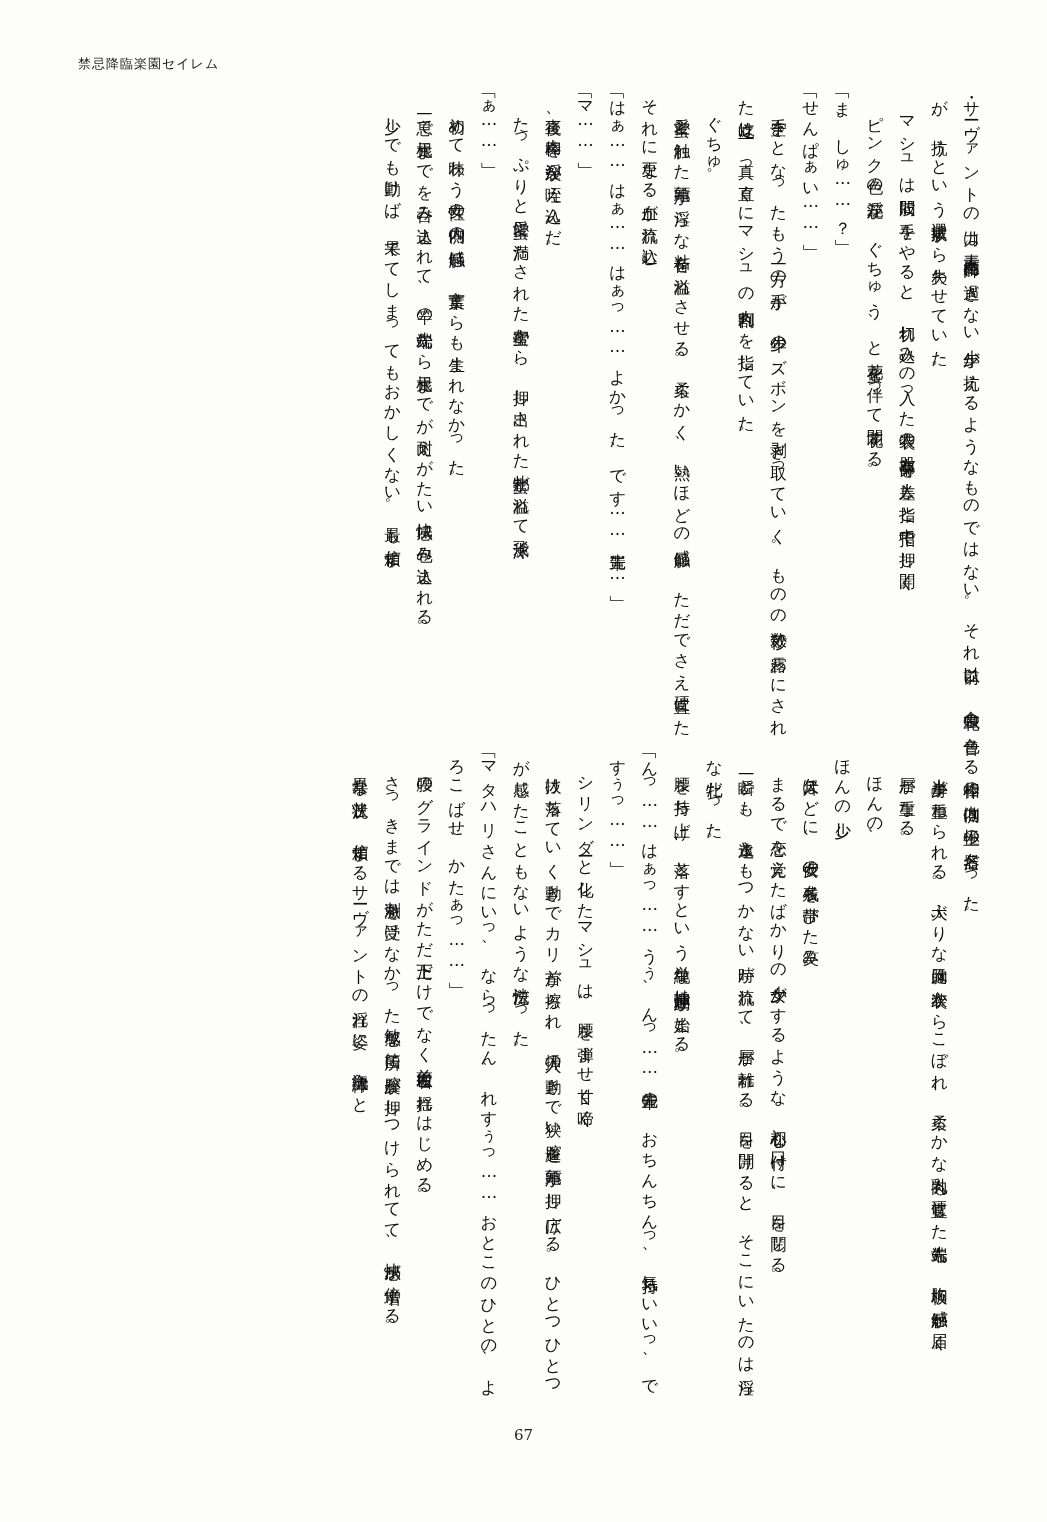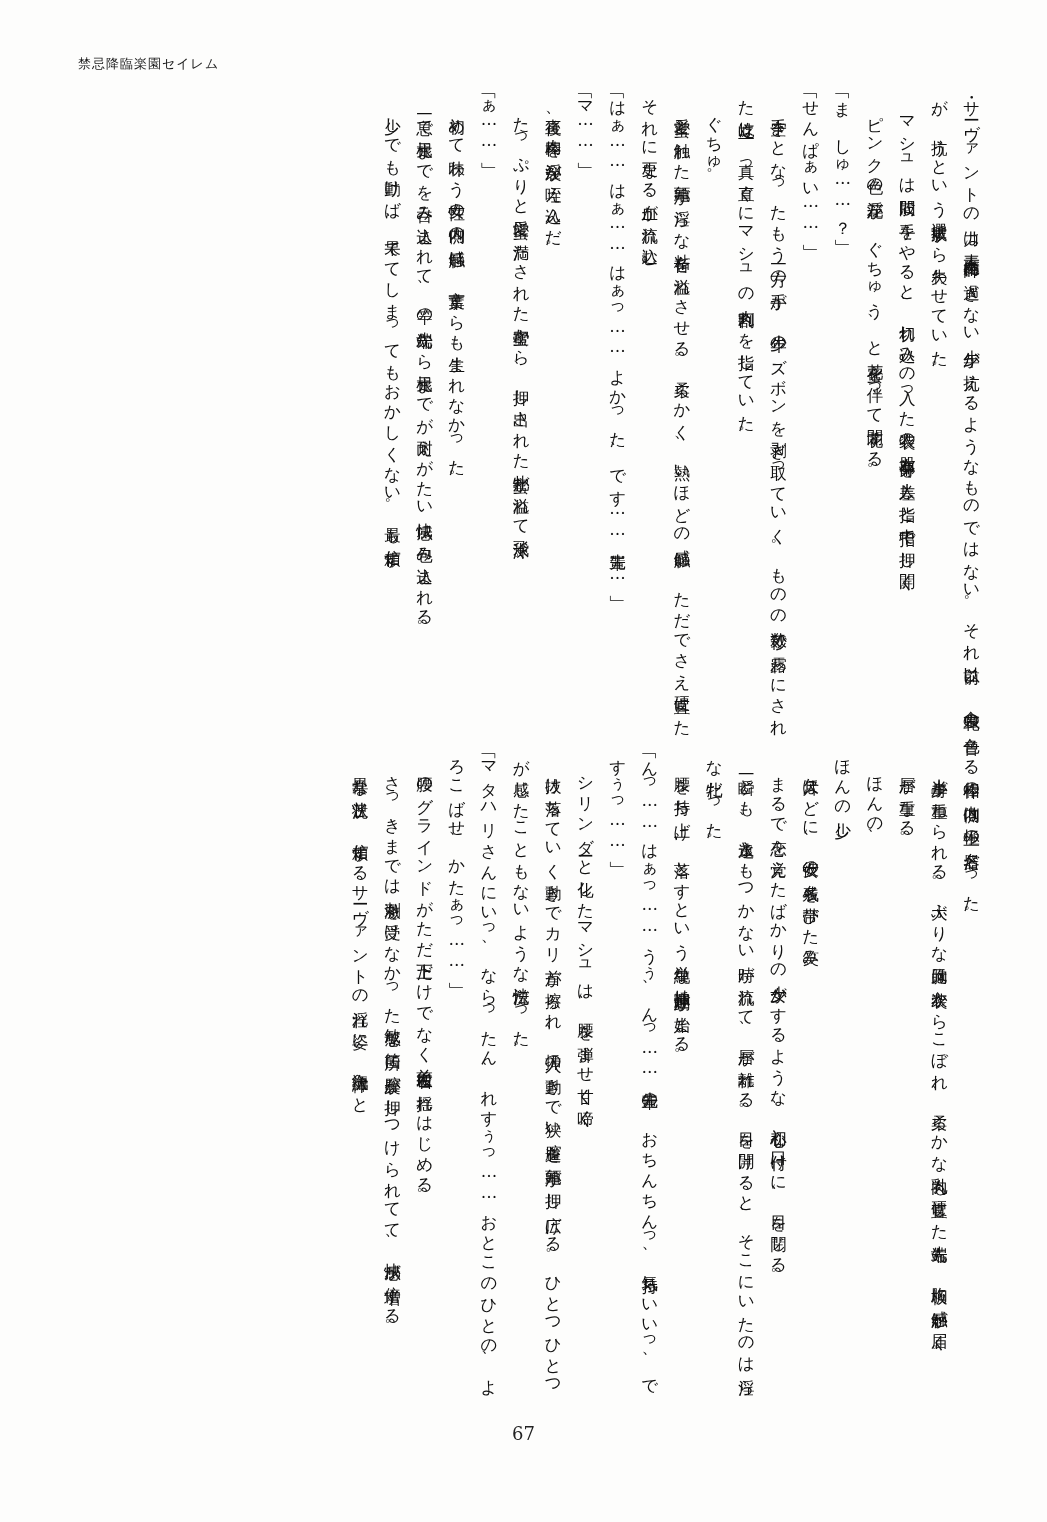--- a/index.html
+++ b/index.html
@@ -24,21 +24,21 @@
     letter-spacing: 1px;
     color: #1a1a1a;
     white-space: nowrap;
   }
   .page-number {
     position: absolute;
     bottom: 78px;
     left: 0;
     width: 100%;
     text-align: center;
-    font-size: 18px;
+    font-size: 15px;
     color: #222;
   }
   
   .vtext-block {
     position: absolute;
     writing-mode: vertical-rl;
     text-orientation: upright;
     font-size: 16.5px;
     line-height: 1.95;
     letter-spacing: 1.6px;

